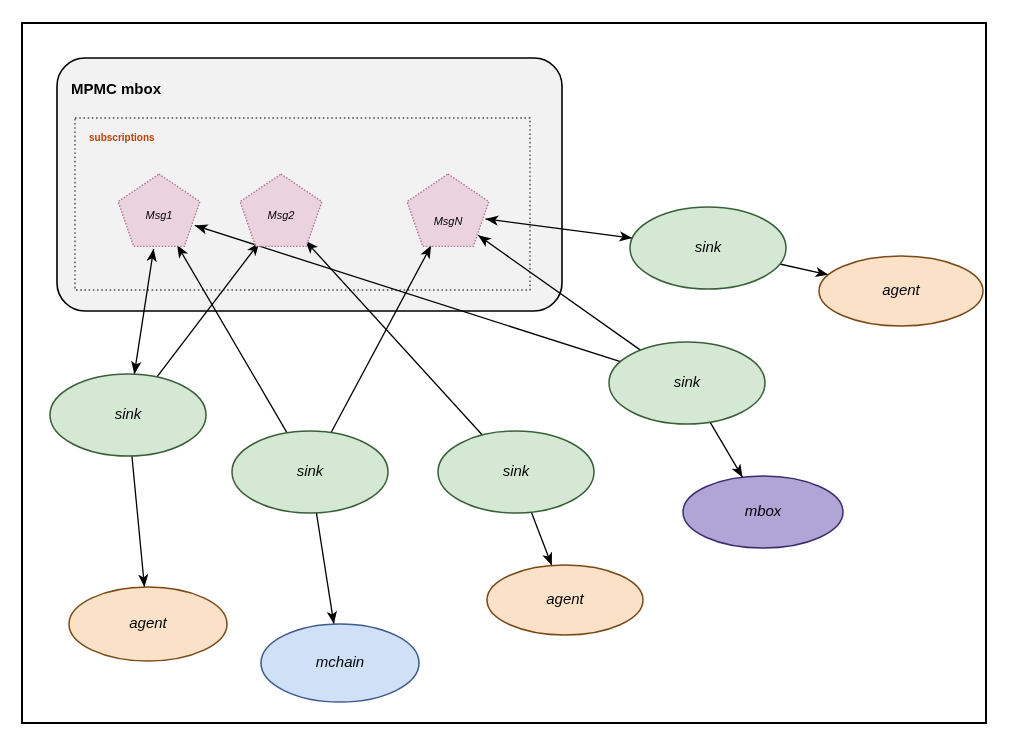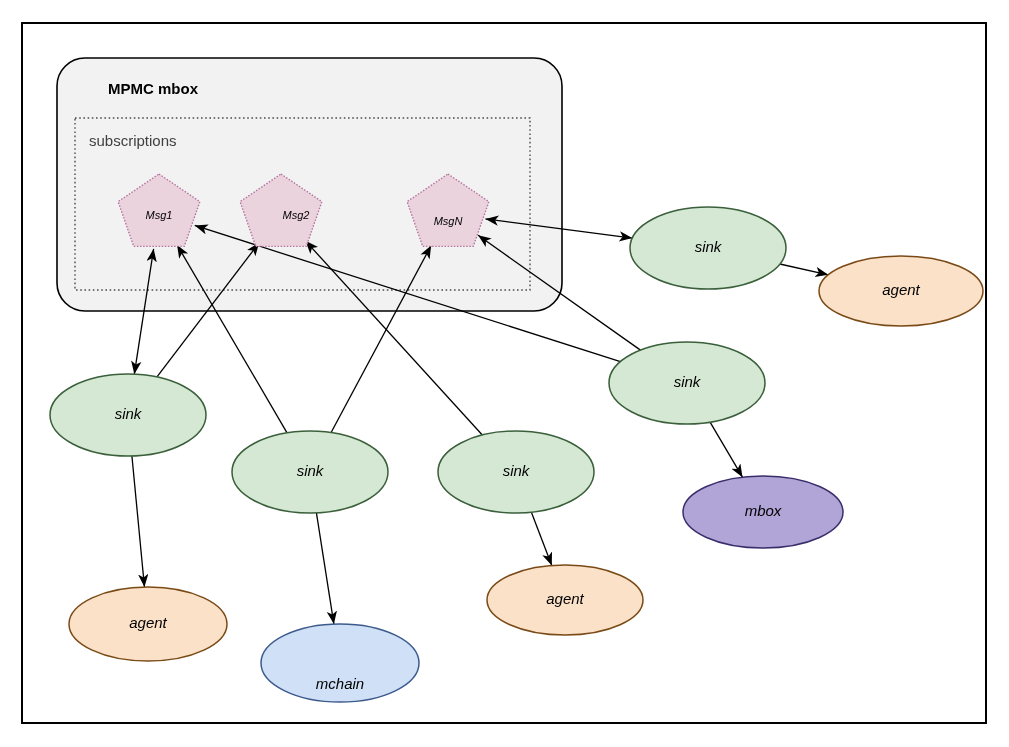--- a/index.html
+++ b/index.html
@@ -44,23 +44,23 @@
   .ellipse-label { font-size: 15px; }
   .pentagon-label { font-size: 11px; }
   .container-title {
     position: absolute;
     font-size: 15px;
     font-weight: bold;
     color: #000000;
   }
   .container-subtitle {
     position: absolute;
-    font-size: 15px;
-    font-weight: normal;
-    color: #404040;
+    font-size: 10px;
+    font-weight: bold;
+    color: #c2410c;
   }
 </style>
 </head>
 <body>
 
 <div id="canvas">
   <div id="page-frame"></div>
 
   <svg id="diagram-svg" viewBox="0 0 1009 747" xmlns="http://www.w3.org/2000/svg">
     <defs>
@@ -101,29 +101,29 @@
         <ellipse cx="516" cy="472" rx="78" ry="41" stroke-width="1.5" fill="#d5e8d4" stroke="#3a5f3a"></ellipse>
         <ellipse cx="901" cy="291" rx="82" ry="35" stroke-width="1.5" fill="#fae1c8" stroke="#7a4a16"></ellipse>
         <ellipse cx="148" cy="624" rx="79" ry="37" stroke-width="1.5" fill="#fae1c8" stroke="#7a4a16"></ellipse>
         <ellipse cx="565" cy="600" rx="78" ry="35" stroke-width="1.5" fill="#fae1c8" stroke="#7a4a16"></ellipse>
         <ellipse cx="340" cy="663" rx="79" ry="39" stroke-width="1.5" fill="#cfe0f7" stroke="#3c5a8c"></ellipse>
         <ellipse cx="763" cy="512" rx="80" ry="36" stroke-width="1.5" fill="#b0a5d6" stroke="#3a2d6b"></ellipse>
       </g>
   </svg>
 
   <div id="labels-layer">
-      <div class="container-title" style="left: 71px; top: 80px; margin-left: 37px;">MPMC mbox</div>
+      <div class="container-title" style="left: 71px; top: 80px;">MPMC mbox</div>
       <div class="container-subtitle" style="left: 89px; top: 132px;">subscriptions</div>
       <div class="node-label pentagon-label" style="width: 160px; left: 79px; top: 210.18px; line-height: 11px;">Msg1</div>
-      <div class="node-label pentagon-label" style="width: 160px; left: 216px; top: 210.18px; line-height: 11px;">Msg2</div>
+      <div class="node-label pentagon-label" style="width: 160px; left: 201px; top: 210.18px; line-height: 11px;">Msg2</div>
       <div class="node-label pentagon-label" style="width: 160px; left: 368px; top: 216px; line-height: 11px;">MsgN</div>
       <div class="node-label ellipse-label" style="width: 160px; left: 628px; top: 238.7px; line-height: 15px;">sink</div>
       <div class="node-label ellipse-label" style="width: 160px; left: 607px; top: 373.7px; line-height: 15px;">sink</div>
       <div class="node-label ellipse-label" style="width: 160px; left: 48px; top: 405.7px; line-height: 15px;">sink</div>
       <div class="node-label ellipse-label" style="width: 160px; left: 230px; top: 462.7px; line-height: 15px;">sink</div>
       <div class="node-label ellipse-label" style="width: 160px; left: 436px; top: 462.7px; line-height: 15px;">sink</div>
       <div class="node-label ellipse-label" style="width: 160px; left: 821px; top: 281.7px; line-height: 15px;">agent</div>
       <div class="node-label ellipse-label" style="width: 160px; left: 68px; top: 614.7px; line-height: 15px;">agent</div>
       <div class="node-label ellipse-label" style="width: 160px; left: 485px; top: 590.7px; line-height: 15px;">agent</div>
-      <div class="node-label ellipse-label" style="width: 160px; left: 260px; top: 653.7px; line-height: 15px; margin-top: 22px;">mchain</div>
+      <div class="node-label ellipse-label" style="width: 160px; left: 260px; top: 653.7px; line-height: 15px;">mchain</div>
       <div class="node-label ellipse-label" style="width: 160px; left: 683px; top: 502.7px; line-height: 15px;">mbox</div>
     </div>
 </div>
 
 </body></html>

